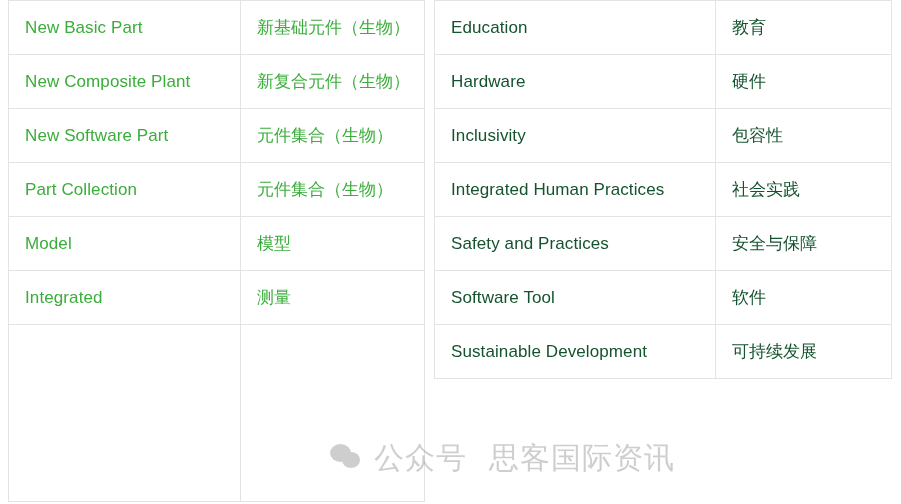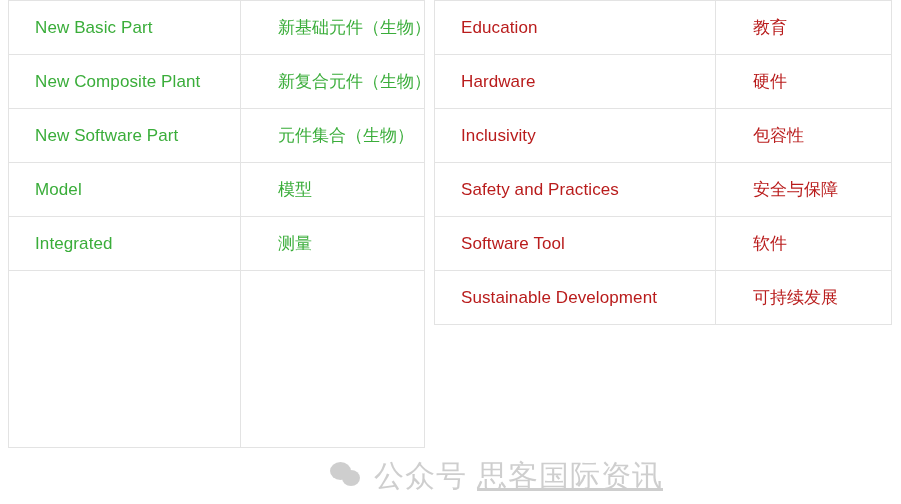--- a/index.html
+++ b/index.html
@@ -41,21 +41,21 @@
 
   table.cat-table {
     border-collapse: collapse;
     width: 100%;
     table-layout: fixed;
     background: #ffffff;
   }
 
   table.cat-table td {
     border: 1px solid #e3e3e3;
-    padding: 0 0 0 26px;
+    padding: 0 0 0 16px;
     vertical-align: middle;
     white-space: nowrap;
     overflow: hidden;
   }
 
   
   tr.data-row td {
     height: 53px;
   }
 
@@ -72,33 +72,32 @@
   .right-wrap col.c-zh { width: 176px; }
 
   .en {
     font-size: 17px;
     letter-spacing: 0.1px;
   }
 
   .zh {
     font-size: 17px;
     font-family: "DejaVu Sans", "Liberation Sans", sans-serif;
-    margin-left: 11px;
   }
 
   .green .en, .green .zh { color: #3aad3a; }
-  .red   .en, .red   .zh { color: #b91c1c; }
+  .red   .en, .red   .zh { color: #14532d; }
 
   .zh-cell { padding-left: 10px; }
 
   
   #watermark {
     position: absolute;
     left: 330px;
-    top: 456px;
+    top: 438px;
     display: flex;
     align-items: center;
     gap: 10px;
     pointer-events: none;
     opacity: 0.42;
     color: #8c8c8c;
     font-size: 30px;
     font-family: "DejaVu Sans", "Liberation Sans", sans-serif;
     white-space: nowrap;
     z-index: 5;
@@ -117,21 +116,21 @@
     border-radius: 50%;
   }
   #watermark .wm-icon .b2 {
     position: absolute;
     left: 12px; top: 10px;
     width: 18px; height: 16px;
     background: #8c8c8c;
     border-radius: 50%;
   }
   #watermark .wm-text-a { letter-spacing: 1px; }
-  #watermark .wm-text-b { letter-spacing: 1px; margin-left: 0; text-decoration: underline; }
+  #watermark .wm-text-b { letter-spacing: 1px; margin-left: 12px; }
 </style>
 </head>
 <body>
 
 <div id="page">
 
   <div class="table-wrap left-wrap">
     <table class="cat-table">
       <colgroup>
         <col class="c-en">
@@ -159,20 +158,28 @@
 
         <tr class="data-row green">
           <td class="en-cell">
             <span class="en">New Software Part</span>
           </td>
           <td class="zh-cell">
             <span class="zh">元件集合（生物）</span>
           </td>
         </tr>
 
+        <tr class="data-row green">
+          <td class="en-cell">
+            <span class="en">Part Collection</span>
+          </td>
+          <td class="zh-cell">
+            <span class="zh">元件集合（生物）</span>
+          </td>
+        </tr>
 
         <tr class="data-row green">
           <td class="en-cell">
             <span class="en">Model</span>
           </td>
           <td class="zh-cell">
             <span class="zh">模型</span>
           </td>
         </tr>
 
@@ -227,20 +234,28 @@
 
         <tr class="data-row red">
           <td class="en-cell">
             <span class="en">Inclusivity</span>
           </td>
           <td class="zh-cell">
             <span class="zh">包容性</span>
           </td>
         </tr>
 
+        <tr class="data-row red">
+          <td class="en-cell">
+            <span class="en">Integrated Human Practices</span>
+          </td>
+          <td class="zh-cell">
+            <span class="zh">社会实践</span>
+          </td>
+        </tr>
 
 
         <tr class="data-row red">
           <td class="en-cell">
             <span class="en">Safety and Practices</span>
           </td>
           <td class="zh-cell">
             <span class="zh">安全与保障</span>
           </td>
         </tr>

